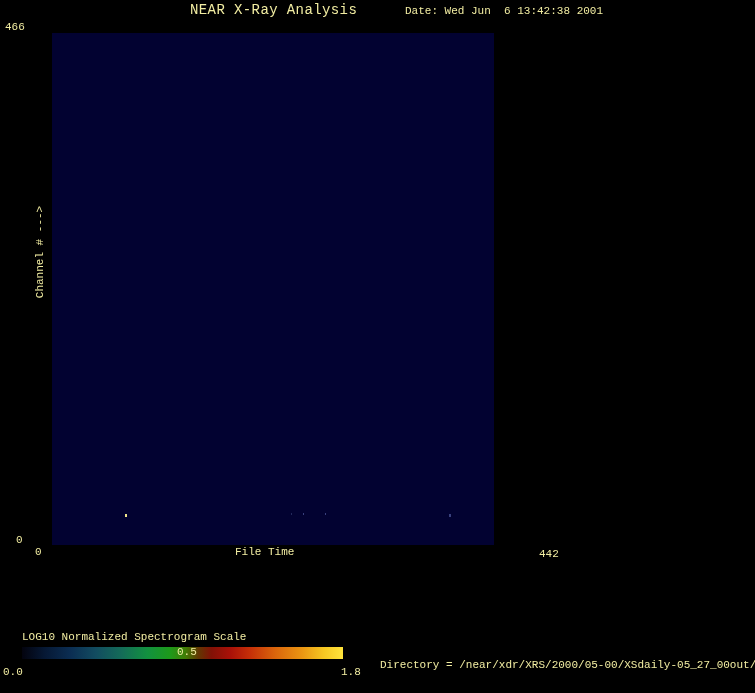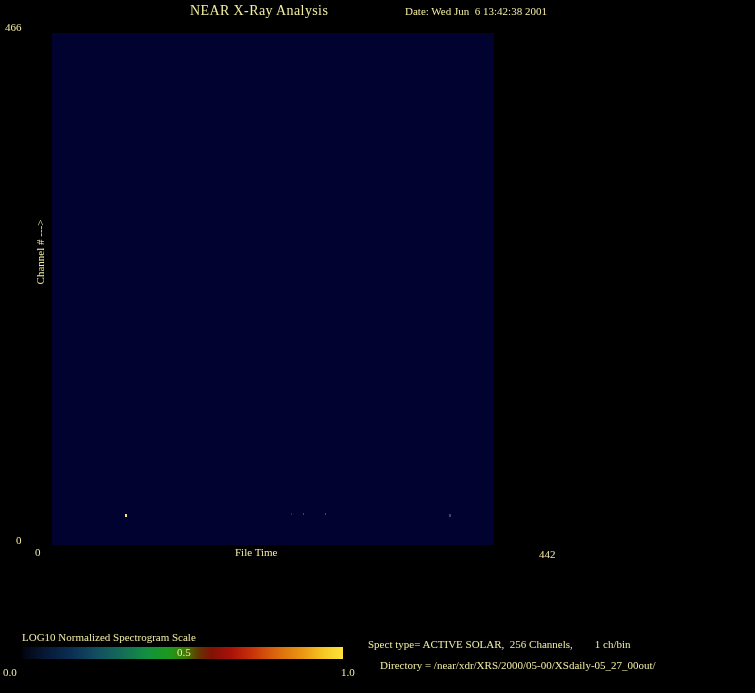--- a/index.html
+++ b/index.html
@@ -1,21 +1,21 @@
 <!DOCTYPE html>
 <html><head>
 <meta charset="utf-8">
 <style>
   html, body { margin: 0; padding: 0; background: #000; }
   .canvas {
     position: relative;
     width: 755px;
     height: 693px;
     background: #000000;
-    font-family: Liberation Serif, serif;
+    font-family: Liberation Mono, monospace;
     color: #f2eda2;
     overflow: hidden;
   }
   .txt { position: absolute; font-size: 11px; line-height: 12px; white-space: pre; text-align: right; }
   .title {
     position: absolute; left: 190px; top: 3px;
     font-size: 14px; line-height: 15px; letter-spacing: 0.4px; white-space: pre;
   }
   .date { left: 405px; top: 5px; }
   .ytick-max { left: 5px; top: 21px; }
@@ -69,18 +69,17 @@
 
   <div class="txt ytick-min">0</div>
   <div class="txt xtick-min">0</div>
   <div class="txt xlabel">File Time</div>
   <div class="txt xtick-max">442</div>
 
   <div class="txt scale-label">LOG10 Normalized Spectrogram Scale</div>
   <div class="colorbar" id="colorbar" style="background: linear-gradient(to right, rgb(3, 3, 14) 0%, rgb(6, 24, 52) 7%, rgb(11, 45, 82) 15%, rgb(18, 76, 96) 23%, rgb(20, 108, 88) 31%, rgb(18, 145, 64) 39%, rgb(29, 154, 27) 46%, rgb(65, 124, 4) 51%, rgb(99, 55, 2) 55%, rgb(130, 17, 6) 59%, rgb(169, 17, 8) 65%, rgb(197, 47, 8) 71%, rgb(218, 102, 12) 79%, rgb(234, 148, 18) 87%, rgb(246, 199, 34) 94%, rgb(255, 228, 60) 100%);"></div>
   <div class="txt scale-tick0">0.0</div>
   <div class="txt scale-tickmid">0.5</div>
-  <div class="txt scale-tick1">1.0</div>
+  <div class="txt scale-tick1">1.8</div>
 
-  <div class="txt spect-info">Spect type= ACTIVE SOLAR,  256 Channels,        1 ch/bin</div>
   <div class="txt dir-info">Directory = /near/xdr/XRS/2000/05-00/XSdaily-05_27_00out/</div>
 
 </div>
 
 </body></html>

